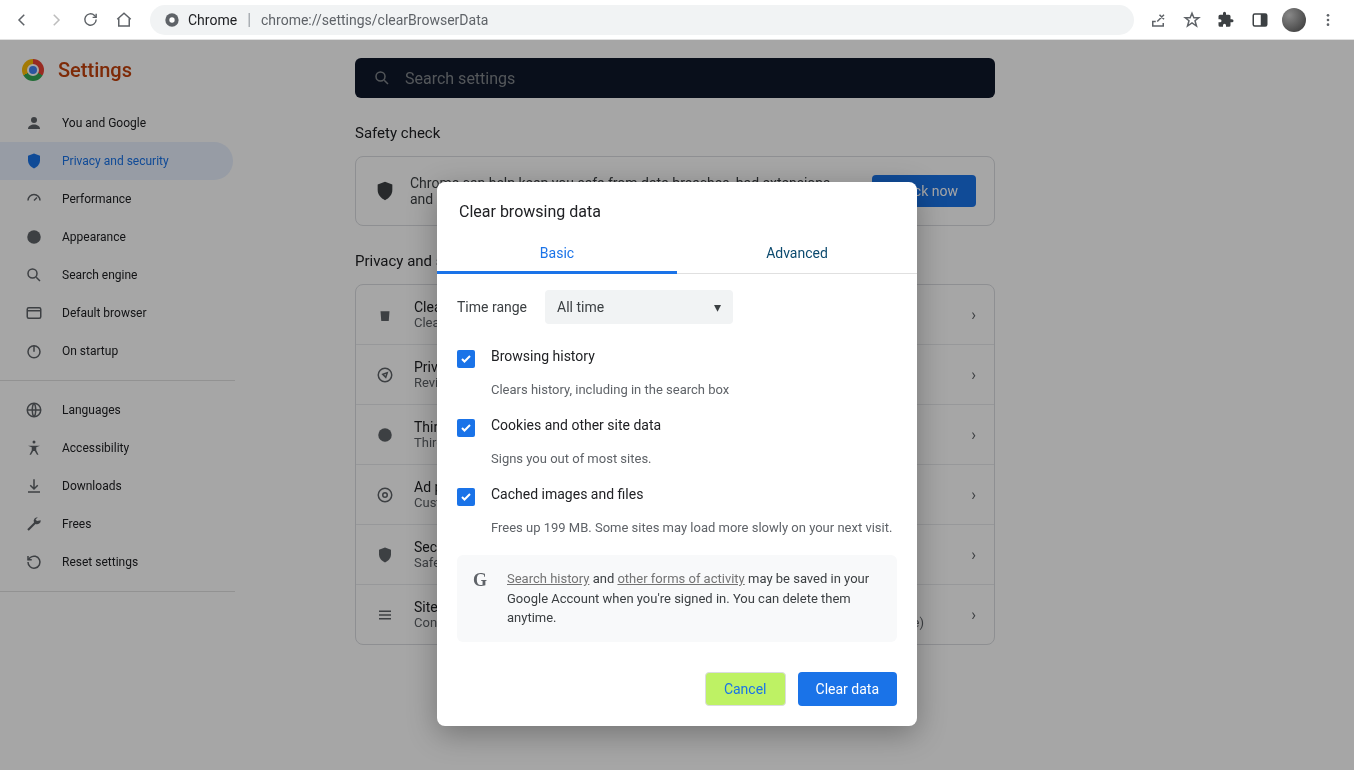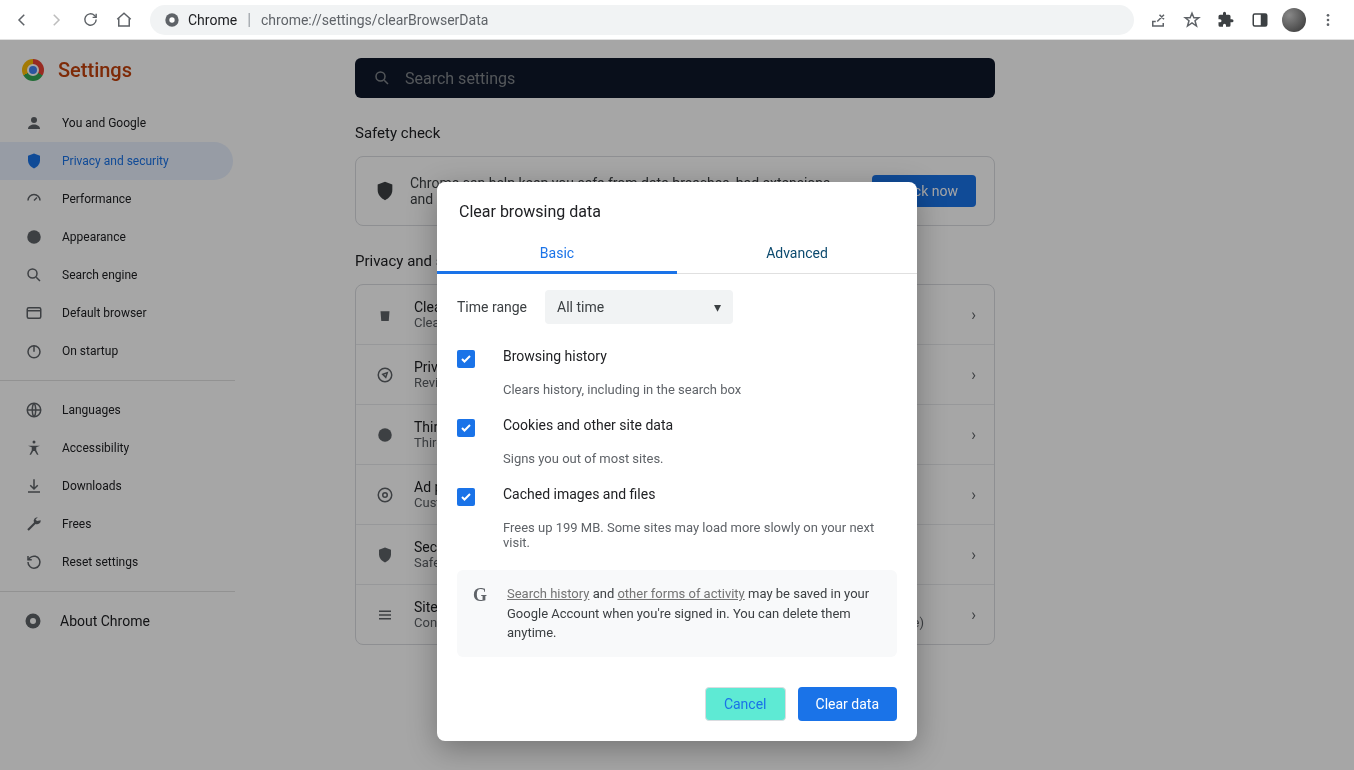--- a/index.html
+++ b/index.html
@@ -47,29 +47,29 @@
 .dialog{position:absolute;left:50%;top:182px;transform:translateX(-50%);width:480px;background:#fff;border-radius:8px;box-shadow:0 8px 30px rgba(0,0,0,0.3);z-index:10}
 .dlg-title{padding:20px 22px 14px;font-size:16px;color:#202124}
 .tabs{display:flex;border-bottom:1px solid #e0e0e0}
 .tab{flex:1;text-align:center;padding:10px 0 12px;font-size:14px;color:#0c4a6e;position:relative}
 .tab.active{color:#1a73e8}
 .tab.active::after{content:"";position:absolute;left:0;right:0;bottom:-1px;height:3px;background:#1a73e8}
 .dlg-body{padding:16px 20px}
 .timerange{display:flex;align-items:center;gap:18px;margin-bottom:14px}
 .timerange label{font-size:14px;color:#3c4043}
 .select{background:#f1f3f4;border:none;height:34px;width:188px;border-radius:4px;display:flex;align-items:center;justify-content:space-between;padding:0 12px;font-size:14px;color:#3c4043}
-.opt-row{display:flex;gap:28px;padding:10px 0}
+.opt-row{display:flex;gap:16px;padding:10px 0}
 .cb{width:18px;height:18px;border-radius:2px;background:#1a73e8;display:flex;align-items:center;justify-content:center;color:#fff;flex-shrink:0;margin-top:2px}
 .opt-row .txts .t1{font-size:14px;color:#202124}
 .opt-row .txts .t2{font-size:13px;color:#5f6368;margin-top:18px}
 .info-box{background:#f8f9fa;border-radius:6px;padding:14px 16px;display:flex;gap:14px;margin-top:10px;font-size:13px;color:#3c4043;line-height:1.5}
 .info-box a{color:#737373;}
 .glogo{width:20px;height:20px;flex-shrink:0;margin-top:2px;font-weight:bold;font-family:serif;font-size:18px;color:#5f6368;line-height:1}
 .dlg-actions{display:flex;justify-content:flex-end;gap:12px;padding:14px 20px 20px}
-.btn-text{background:#5eead4;border:1px solid #dadce0;color:#1a73e8;border-radius:4px;padding:8px 18px;font-size:14px}
+.btn-text{background:#bef264;border:1px solid #dadce0;color:#1a73e8;border-radius:4px;padding:8px 18px;font-size:14px}
 svg{display:block}
 </style>
 </head>
 <body>
 
 <div class="browser-top">
   <div class="nav-icon">
       <svg width="18" height="18" viewBox="0 0 24 24">
         <path fill="none" stroke="#5f6368" stroke-width="2" d="M15 5l-7 7 7 7"></path>
       </svg>
@@ -241,29 +241,20 @@
       <div class="nav-item">
           <span class="mi">
             <svg width="18" height="18" viewBox="0 0 24 24" fill="none" stroke="#5f6368" stroke-width="2">
               <path d="M4 12a8 8 0 1 0 3-6L4 9"></path>
               <path d="M4 4v5h5"></path>
             </svg>
           </span>
           <span>Reset settings</span>
         </div>
       <div class="nav-divider"></div>
-      <div class="ext-item">
-          <span class="mi">
-            <svg width="18" height="18" viewBox="0 0 24 24">
-              <circle cx="12" cy="12" r="10" fill="#5f6368"></circle>
-              <circle cx="12" cy="12" r="4" fill="#fff"></circle>
-            </svg>
-          </span>
-          <span>About Chrome</span>
-        </div>
     </div>
   </div>
 
   <div class="content">
     <div class="search-wrap">
       <svg width="18" height="18" viewBox="0 0 24 24" fill="none" stroke="#80868b" stroke-width="2">
           <circle cx="10" cy="10" r="6"></circle>
           <path d="M20 20l-5-5"></path>
         </svg>
       <span>Search settings</span>

